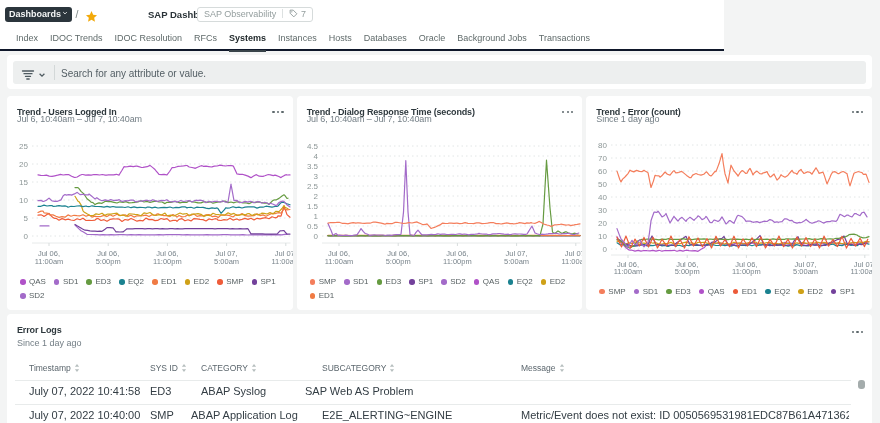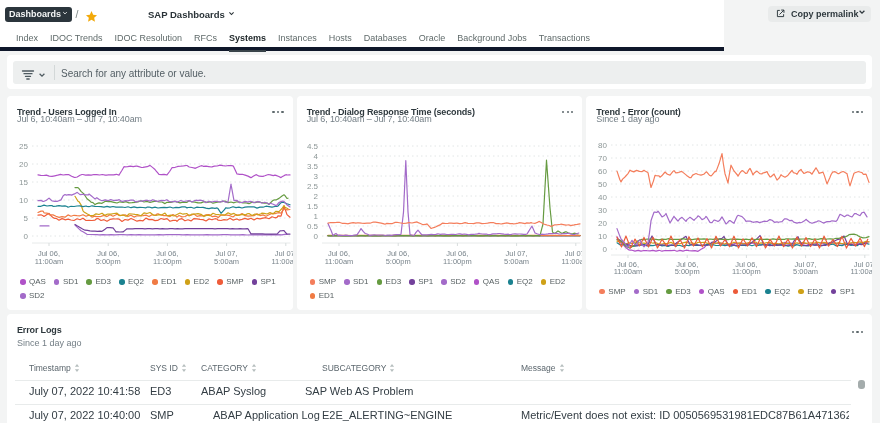--- a/index.html
+++ b/index.html
@@ -1,17 +1,17 @@
 <!DOCTYPE html>
 <html><head><meta charset="utf-8"><style>
 * { margin:0; padding:0; box-sizing:border-box; }
 html,body { width:880px; height:423px; overflow:hidden; background:#f3f4f4;
   font-family:"Liberation Sans", sans-serif; }
 .hdr { position:absolute; left:0; top:0; width:724px; height:51px; background:#fff;
-  border-bottom:4px solid #0f172a;padding-left:28px; }
+  border-bottom:2px solid #0f172a;padding-left:28px; }
 .dbtn { position:absolute; left:5px; top:6.5px; height:15px; background:#2b353c; color:#f4f6f6;
   font-size:9px; font-weight:bold; border-radius:3px; padding:0 4px; line-height:15px; }
 .slash { position:absolute; left:75.5px; top:7.5px; color:#7b8585; font-size:10.5px; }
 .star { position:absolute; left:85px; top:7px; }
 .crumb { position:absolute; left:108px; top:8.5px; font-size:9.5px; font-weight:bold; color:#2a3338;margin-left:40px; }
 .pill { position:absolute; left:197px; top:6.5px; height:15px; border:1px solid #d6dbdb; border-radius:3px;
   background:#fff; font-size:9px; color:#949e9e; line-height:13px; padding:0 6px; }
 .pill .sep { display:inline-block; width:1px; height:9px; background:#dde1e1; margin:0 6px -1px 6px; }
 .cplink { position:absolute; left:768px; top:6px; width:103px; height:16px; background:#e9ebeb;
   border-radius:4px; font-size:9px; font-weight:bold; color:#2e383d; line-height:16px; padding-left:7px; }
@@ -52,27 +52,24 @@
   <div class="dbtn">Dashboards<span style="margin-left:1px"><svg width="6" height="6" viewBox="0 0 10 10" style="vertical-align:1px">
           <path fill="none" stroke="#e8eaea" stroke-width="1.6" d="M2 3.5l3 3 3-3"></path>
         </svg></span></div>
   <div class="slash">/</div>
   <div class="star"><svg width="13" height="13" viewBox="0 0 24 24" style="vertical-align:-2px">
         <path fill="#f2a90a" d="M12 1.8l3.1 6.9 7.1.8-5.3 5 1.5 7.3L12 18l-6.4 3.8 1.5-7.3-5.3-5 7.1-.8z"></path>
       </svg></div>
   <div class="crumb">SAP Dashboards&nbsp;<svg width="7" height="7" viewBox="0 0 10 10" style="vertical-align:1px">
         <path fill="none" stroke="#2a3338" stroke-width="1.6" d="M2 3.5l3 3 3-3"></path>
       </svg></div>
-  <div class="cplink"><svg width="11" height="11" viewBox="0 0 16 16" style="vertical-align:-2px;margin-right:5px">
-        <path fill="none" stroke="#2e383d" stroke-width="1.4" d="M7 3.5H3.5v9h9V9"></path>
-        <path fill="none" stroke="#2e383d" stroke-width="1.4" d="M6.5 9.5L13 3"></path>
-        <path fill="none" stroke="#2e383d" stroke-width="1.4" d="M9 3h4v4"></path>
-      </svg>Copy permalink<span class="cv"><svg width="8" height="8" viewBox="0 0 10 10" style="vertical-align:1px">
-          <path fill="none" stroke="#2e383d" stroke-width="1.6" d="M2 3.5l3 3 3-3"></path>
-        </svg></span></div>
+  <div class="pill">SAP Observability<span class="sep"></span><svg width="9" height="9" viewBox="0 0 16 16" style="vertical-align:-1px">
+        <path fill="none" stroke="#8d9797" stroke-width="1.6" d="M2 2h5.5L14 8.5 8.5 14 2 7.5z"></path>
+        <circle cx="5" cy="5" r="1.2" fill="#8d9797"></circle>
+      </svg> 7</div>
   <div class="tabs"><span class="tab">Index</span><span class="tab">IDOC Trends</span><span class="tab">IDOC Resolution</span><span class="tab">RFCs</span><span class="tab active">Systems</span><span class="tab">Instances</span><span class="tab">Hosts</span><span class="tab">Databases</span><span class="tab">Oracle</span><span class="tab">Background Jobs</span><span class="tab">Transactions</span></div>
 </div>
 <div class="spanel">
     <div class="sinput">
   <span class="fi"><svg width="14" height="12" viewBox="0 0 14 12">
           <g stroke="#4e5a60" stroke-width="1.3" stroke-linecap="round">
             <line x1="1.5" y1="2" x2="12.5" y2="2"></line>
             <line x1="3" y1="4.7" x2="11" y2="4.7"></line>
             <line x1="4.5" y1="7.4" x2="9.5" y2="7.4"></line>
             <line x1="5.8" y1="10" x2="8.2" y2="10"></line>
@@ -300,16 +297,16 @@
         <path fill="#b7bfbf" d="M3 0l2.4 3H.6zM3 9L.6 6h4.8z"></path>
       </svg></div>
   <div class="rborder" style="top:66px"></div>
   <div class="rborder" style="top:90px"></div>
   <div class="td row1" style="left:22px">July 07, 2022 10:41:58</div>
   <div class="td row1" style="left:143px">ED3</div>
   <div class="td row1" style="left:194px">ABAP Syslog</div>
   <div class="td row1" style="left:298px">SAP Web AS Problem</div>
   <div class="td row2" style="left:22px">July 07, 2022 10:40:00</div>
   <div class="td row2" style="left:143px">SMP</div>
-  <div class="td row2" style="left:206px">ABAP Application Log</div>
+  <div class="td row2" style="left:184px">ABAP Application Log</div>
   <div class="td row2" style="left:315px">E2E_ALERTING~ENGINE</div>
   <div class="td row2" style="left:514px; width:328px; overflow:hidden">Metric/Event does not exist: ID 0050569531981EDC87B61A4713629D35, managed</div>
   <div class="thumb"></div>
 </div>
 </body></html>

